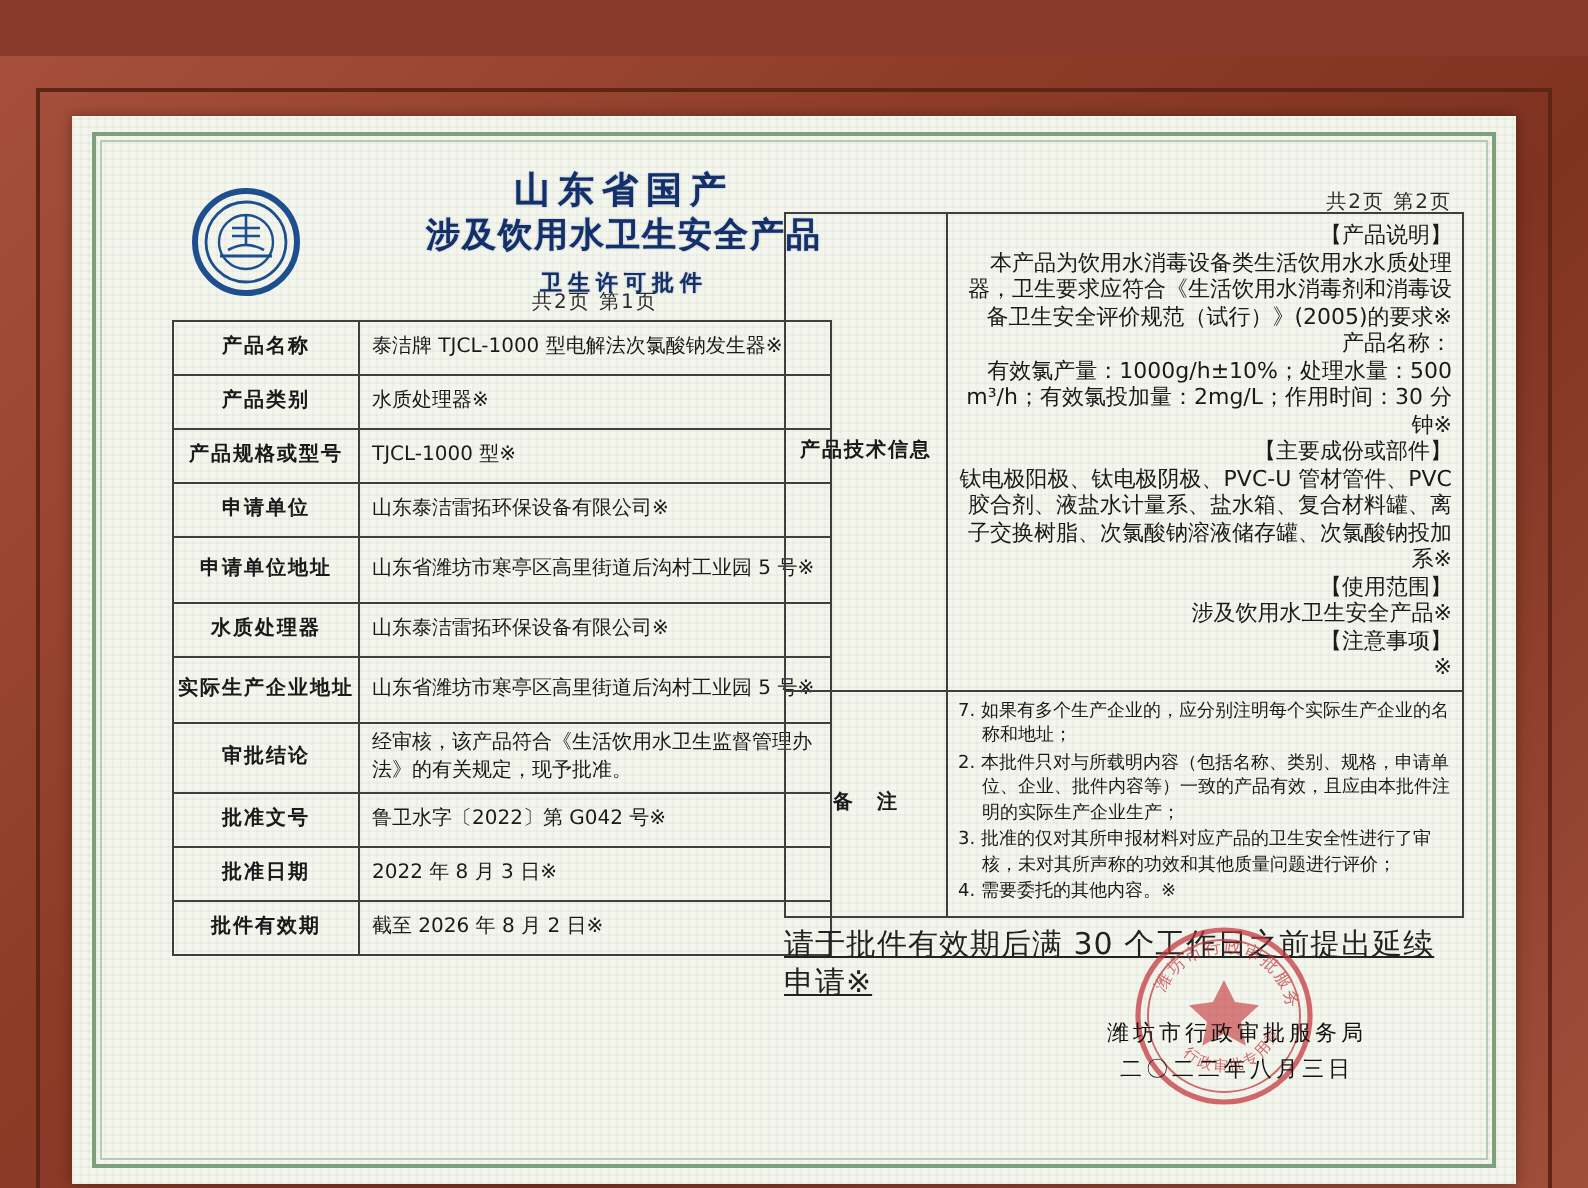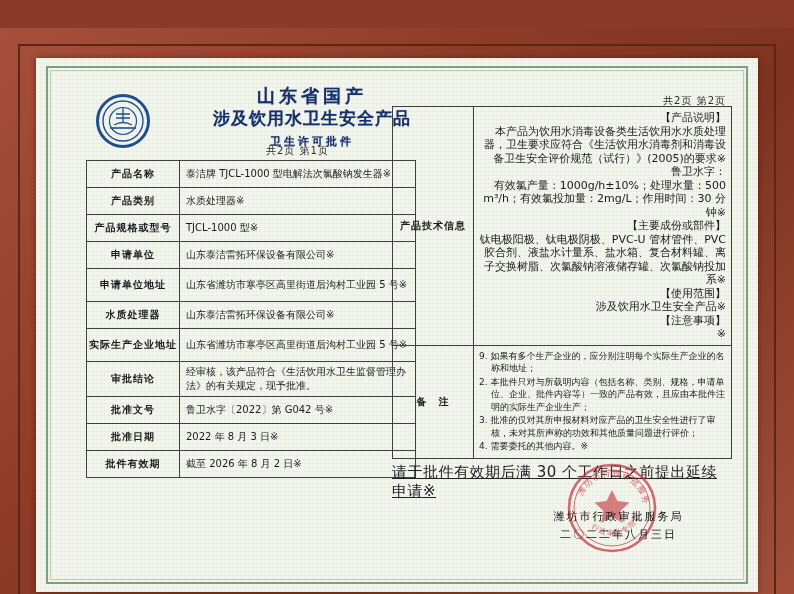--- a/index.html
+++ b/index.html
@@ -221,35 +221,35 @@
         <div id="right-col">
           <div id="page-mark-right" class="page-mark">共2页 第2页</div>
 
           <table class="rt" style="margin-top:14px;">
             <tbody>
                 <tr>
               <td class="lbl">产品技术信息</td>
               <td class="val">
                 <div class="sub">【产品说明】</div>
                 <div class="sub ind">本产品为饮用水消毒设备类生活饮用水水质处理器，卫生要求应符合《生活饮用水消毒剂和消毒设备卫生安全评价规范（试行）》(2005)的要求※</div>
-                <div class="sub ind">鲁卫水字：</div>
+                <div class="sub ind">产品名称：</div>
                 <div class="sub">有效氯产量：1000g/h±10%；处理水量：500 m³/h；有效氯投加量：2mg/L；作用时间：30 分钟※</div>
                 <div class="sub">【主要成份或部件】</div>
                 <div class="sub">钛电极阳极、钛电极阴极、PVC-U 管材管件、PVC 胶合剂、液盐水计量系、盐水箱、复合材料罐、离子交换树脂、次氯酸钠溶液储存罐、次氯酸钠投加系※</div>
                 <div class="sub">【使用范围】</div>
                 <div class="sub ind">涉及饮用水卫生安全产品※</div>
                 <div class="sub">【注意事项】</div>
                 <div class="sub ind">※</div>
               </td>
             </tr>
             <tr>
               <td class="lbl">备　注</td>
               <td class="val">
                 <ul class="note-list">
-                  <li>9. 如果有多个生产企业的，应分别注明每个实际生产企业的名称和地址；</li>
+                  <li>7. 如果有多个生产企业的，应分别注明每个实际生产企业的名称和地址；</li>
                   <li>2. 本批件只对与所载明内容（包括名称、类别、规格，申请单位、企业、批件内容等）一致的产品有效，且应由本批件注明的实际生产企业生产；</li>
                   <li>3. 批准的仅对其所申报材料对应产品的卫生安全性进行了审核，未对其所声称的功效和其他质量问题进行评价；</li>
                   <li>4. 需要委托的其他内容。※</li>
                 </ul>
               </td>
             </tr>
           </tbody>
             </table>
 
           <div class="tip">请于批件有效期后满 30 个工作日之前提出延续申请※</div>

